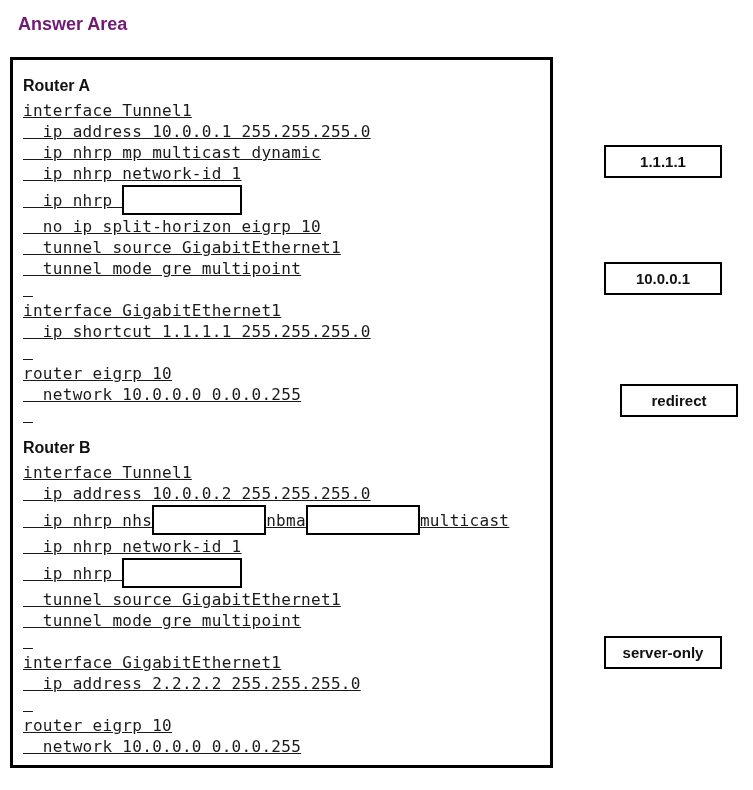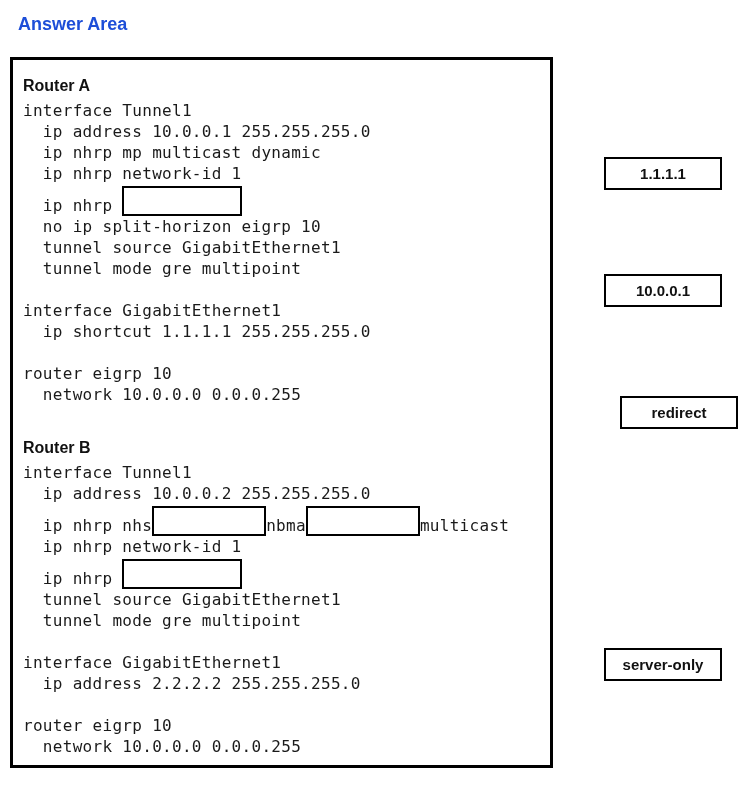--- a/index.html
+++ b/index.html
@@ -15,21 +15,21 @@
     font-family: "Liberation Sans", sans-serif;
     color: #000000;
     overflow: hidden;
   }
   .page-title {
     position: absolute;
     left: 18px;
     top: 14px;
     font-size: 18px;
     font-weight: bold;
-    color: #1d4ed8;
+    color: #701a75;
   }
   .answer-box {
     position: absolute;
     left: 10px;
     top: 57px;
     width: 543px;
     height: 711px;
     border: 3px solid #000000;
     box-sizing: border-box;
     padding: 16px 8px 8px 10px;
@@ -50,41 +50,41 @@
     letter-spacing: 0.3px;
   }
   .code-line {
     display: flex;
     align-items: center;
     min-height: 21px;
     line-height: 21px;
   }
   .code-line.has-blank {
     min-height: 32px;
-    align-items: flex-end;
   }
   .code-text {
     white-space: pre;
     color: #1a1a1a;
+    text-decoration: underline;
   }
   .blank-box {
     display: inline-block;
     width: 116px;
     height: 26px;
     border: 2px solid #000000;
     background: #ffffff;
     flex: 0 0 auto;
   }
   .blank-box.small {
     width: 110px;
   }
   .options-col {
     position: absolute;
     left: 604px;
-    top: 14px;
+    top: 2px;
     width: 120px;
     height: 570px;
   }
   .option-box {
     position: absolute;
     left: 0;
     width: 118px;
     height: 33px;
     border: 2px solid #000000;
     box-sizing: border-box;

